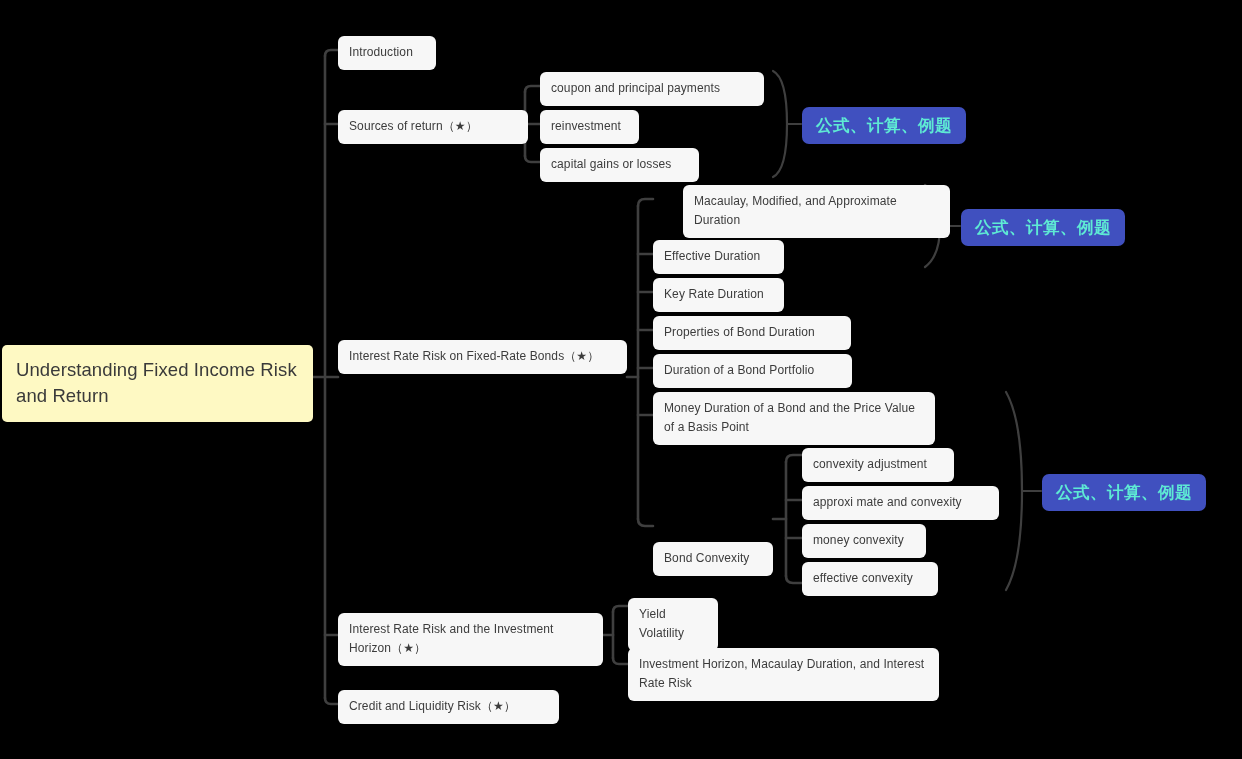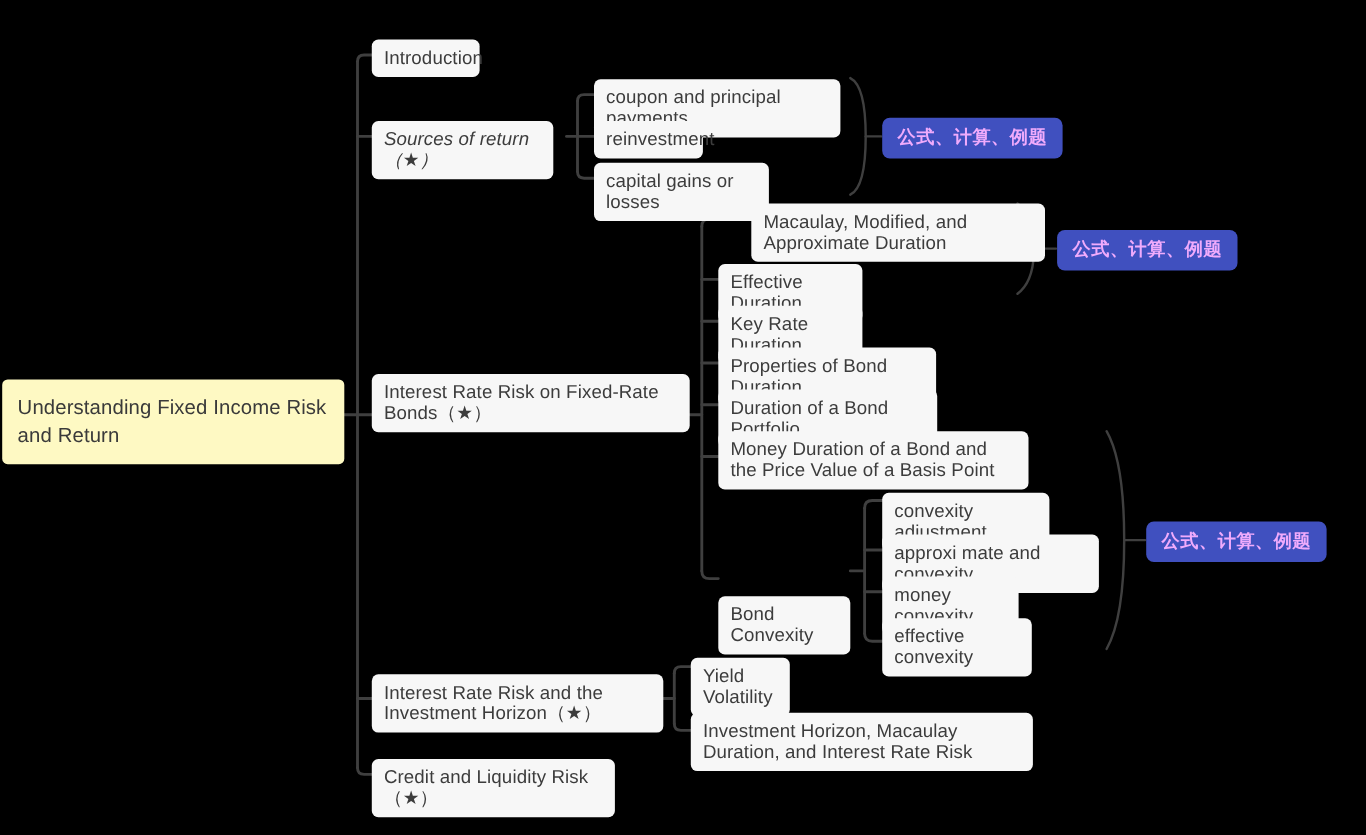--- a/index.html
+++ b/index.html
@@ -28,38 +28,38 @@
     height: 759px;
     pointer-events: none;
   }
   .node {
     position: absolute;
     box-sizing: border-box;
     background: #f7f7f7;
     color: #3c3c3c;
     border-radius: 6px;
     padding: 7px 11px 8px 11px;
-    font-size: 17px;
+    font-size: 12px;
     line-height: 19px;
     letter-spacing: 0.1px;
     white-space: normal;
   }
   .node.root {
     background: #fef9c3;
     color: #3a3a3a;
     font-size: 18.5px;
     line-height: 26px;
     padding: 12px 14px 13px 14px;
     border-radius: 5px;
   }
   .badge {
     position: absolute;
     box-sizing: border-box;
     background: #4050bf;
-    color: #f0abfc;
+    color: #5eead4;
     font-weight: bold;
     font-size: 16.5px;
     line-height: 22px;
     border-radius: 7px;
     padding: 7px 14px 8px 14px;
     letter-spacing: 0.5px;
     white-space: nowrap;
   }
 </style>
 </head>
@@ -118,21 +118,21 @@
   </svg>
 
   <div class="node root" style="left:2px; top:345px; width:311px;">
     <span>Understanding Fixed Income Risk and Return</span>
   </div>
 
   <div class="node" style="left:338px; top:36px; width:98px;">
     <span>Introduction</span>
   </div>
 
-  <div class="node" style="left:338px; top:110px; width:165px;font-style:italic;">
+  <div class="node" style="left:338px; top:110px; width:190px;">
     <span>Sources of return（★）</span>
   </div>
 
   <div class="node" style="left:338px; top:340px; width:289px;">
     <span>Interest Rate Risk on Fixed-Rate Bonds（★）</span>
   </div>
 
   <div class="node" style="left:338px; top:613px; width:265px;">
     <span>Interest Rate Risk and the Investment Horizon（★）</span>
   </div>

